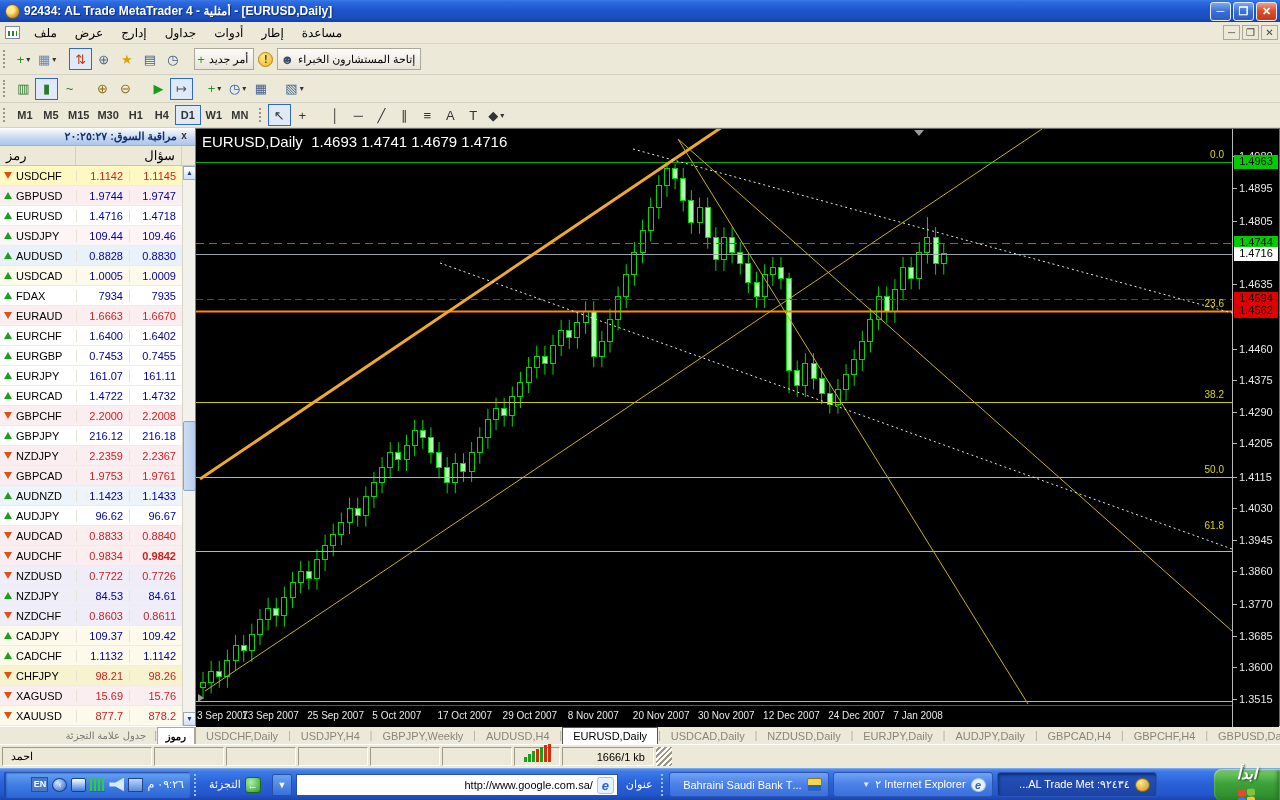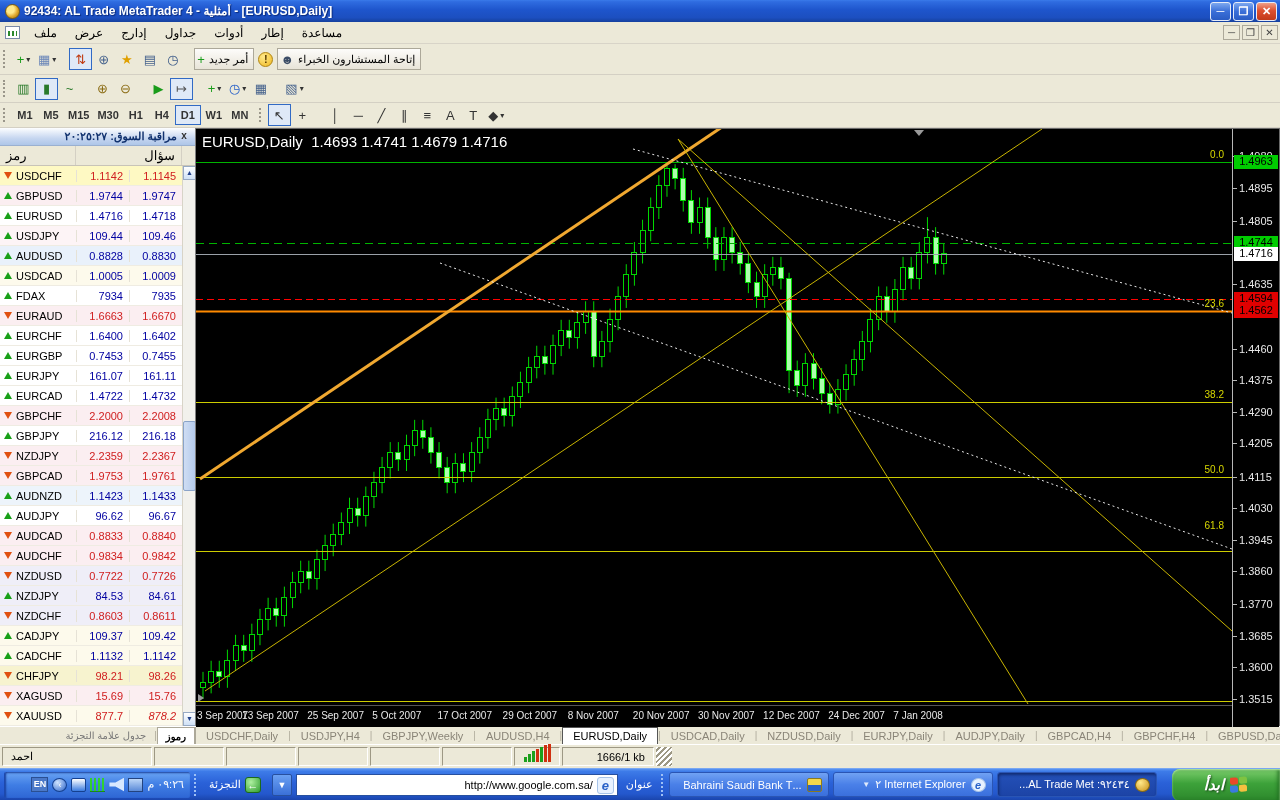--- a/index.html
+++ b/index.html
@@ -127,22 +127,22 @@
     color:#2a62c8; font-weight:bold; font-style:italic; font-size:13px; text-align:center; line-height:15px;}
   .addr-label { color:#fff; font-size:11px; padding:0 4px; }
   .taskbtn { height:25px; min-width:130px; max-width:160px; flex:1; display:flex; align-items:center; gap:5px; padding:0 6px; color:#fff; font-size:11px;
     background:linear-gradient(180deg,#71a2f3,#4a80e8 50%,#3a6fdc); border:1px solid #2a55b4; border-radius:3px; white-space:nowrap; overflow:hidden; direction:rtl;}
   .taskbtn.active { background:linear-gradient(180deg,#2450b8,#1c44a6); box-shadow:inset 1px 2px 3px #122c72; }
   .tb-ico { width:15px; height:14px; flex:none; border-radius:2px;}
   .tb-ico.bank { background:linear-gradient(180deg,#f5d84a 0 50%, #2a62c8 50% 100%); border:1px solid #8a7a20;}
   .tb-ico.ie { border-radius:50%; background:#e8f2ff; border:1px solid #a8c4e8; color:#2a62c8; font-weight:bold; font-style:italic; font-size:11px; text-align:center; line-height:13px;}
   .tb-ico.mt { border-radius:50%; background:radial-gradient(circle at 35% 30%,#ffe98a,#c89018); border:1px solid #8a6b12;}
   .tb-dd { font-size:8px; color:#dfe9fc; }
-  .startbtn { margin-left:auto; height:32px; width:108px; display:flex; align-items:center; justify-content:center; gap:6px;
-    background:linear-gradient(180deg,#7fd06f 0%,#3da23a 45%,#2f8c2e 90%); border-radius:8px 0 0 8px; box-shadow:inset 0 1px 2px #bdf0ad, inset -2px 0 4px #1d6a1d;}
+  .startbtn { margin-left:auto; height:32px; width:66px; display:flex; align-items:center; justify-content:center; gap:6px;
+    background:linear-gradient(180deg,#7fd06f 0%,#3da23a 45%,#2f8c2e 90%); border-radius:8px 0 0 8px; box-shadow:inset 0 1px 2px #bdf0ad, inset -2px 0 4px #1d6a1d;flex-direction:column;}
   .start-label { color:#fff; font-size:15px; font-weight:bold; font-style:italic; text-shadow:1px 1px 2px #1a4a1a;}
   .winflag { width:18px; height:16px; display:grid; grid-template-columns:8px 8px; grid-template-rows:7px 7px; gap:1px; transform:skewY(-6deg);}
   .winflag i { border-radius:1px 3px 1px 3px; }
   .winflag i:nth-child(1){background:#e8492a;} .winflag i:nth-child(2){background:#7fc341;}
   .winflag i:nth-child(3){background:#3a7be0;} .winflag i:nth-child(4){background:#f5c040;}
 </style>
 </head>
 <body>
 
 <div id="root">
@@ -475,21 +475,21 @@
               </div>
               <div class="mw-bid" style="color: rgb(208, 32, 32);">0.8833</div>
               <div class="mw-ask" style="color: rgb(208, 32, 32);">0.8840</div>
             </div>
             <div class="mw-row" style="background: rgb(251, 238, 241);">
               <div class="mw-sym">
                 <span class="arr down"></span>
                 <span>AUDCHF</span>
               </div>
               <div class="mw-bid" style="color: rgb(208, 32, 32);">0.9834</div>
-              <div class="mw-ask" style="color: rgb(208, 32, 32);">0.9842</div>
+              <div class="mw-ask" style="color: rgb(208, 32, 32); font-weight: bold;">0.9842</div>
             </div>
             <div class="mw-row" style="background: rgb(239, 238, 248);">
               <div class="mw-sym">
                 <span class="arr down"></span>
                 <span>NZDUSD</span>
               </div>
               <div class="mw-bid" style="color: rgb(208, 32, 32);">0.7722</div>
               <div class="mw-ask" style="color: rgb(208, 32, 32);">0.7726</div>
             </div>
             <div class="mw-row" style="background: rgb(239, 238, 248);">
@@ -539,21 +539,21 @@
               </div>
               <div class="mw-bid" style="color: rgb(208, 32, 32);">15.69</div>
               <div class="mw-ask" style="color: rgb(208, 32, 32);">15.76</div>
             </div>
             <div class="mw-row" style="background: rgb(253, 250, 236);">
               <div class="mw-sym">
                 <span class="arr down"></span>
                 <span>XAUUSD</span>
               </div>
               <div class="mw-bid" style="color: rgb(208, 32, 32);">877.7</div>
-              <div class="mw-ask" style="color: rgb(208, 32, 32); font-style: italic;">878.2</div>
+              <div class="mw-ask" style="color: rgb(208, 32, 32);">878.2</div>
             </div>
           </div>
         <div class="mw-scroll">
           <div class="sbtn" style="top:0;">▲</div>
           <div class="sthumb"></div>
           <div class="sbtn" style="bottom:0;">▼</div>
         </div>
       </div>
     </div>
 

